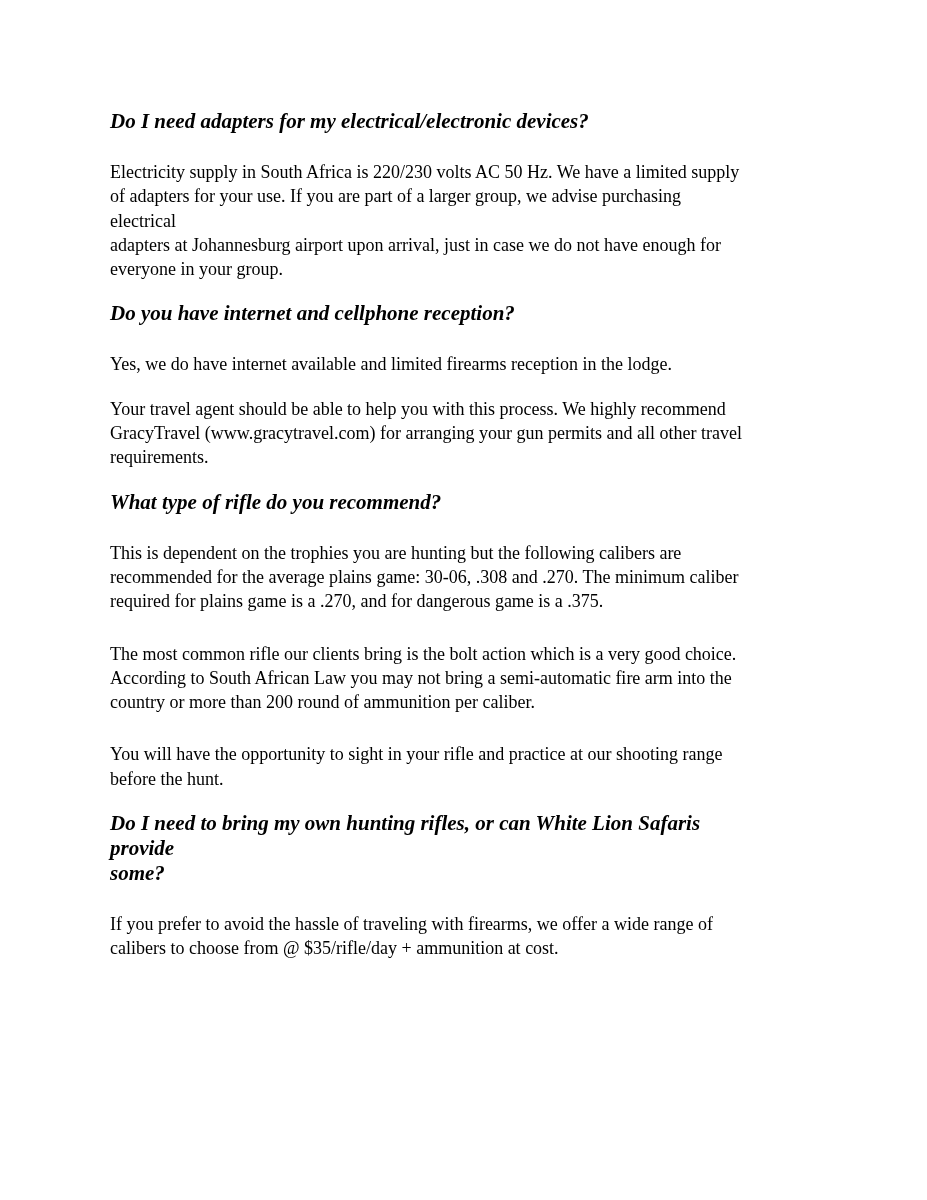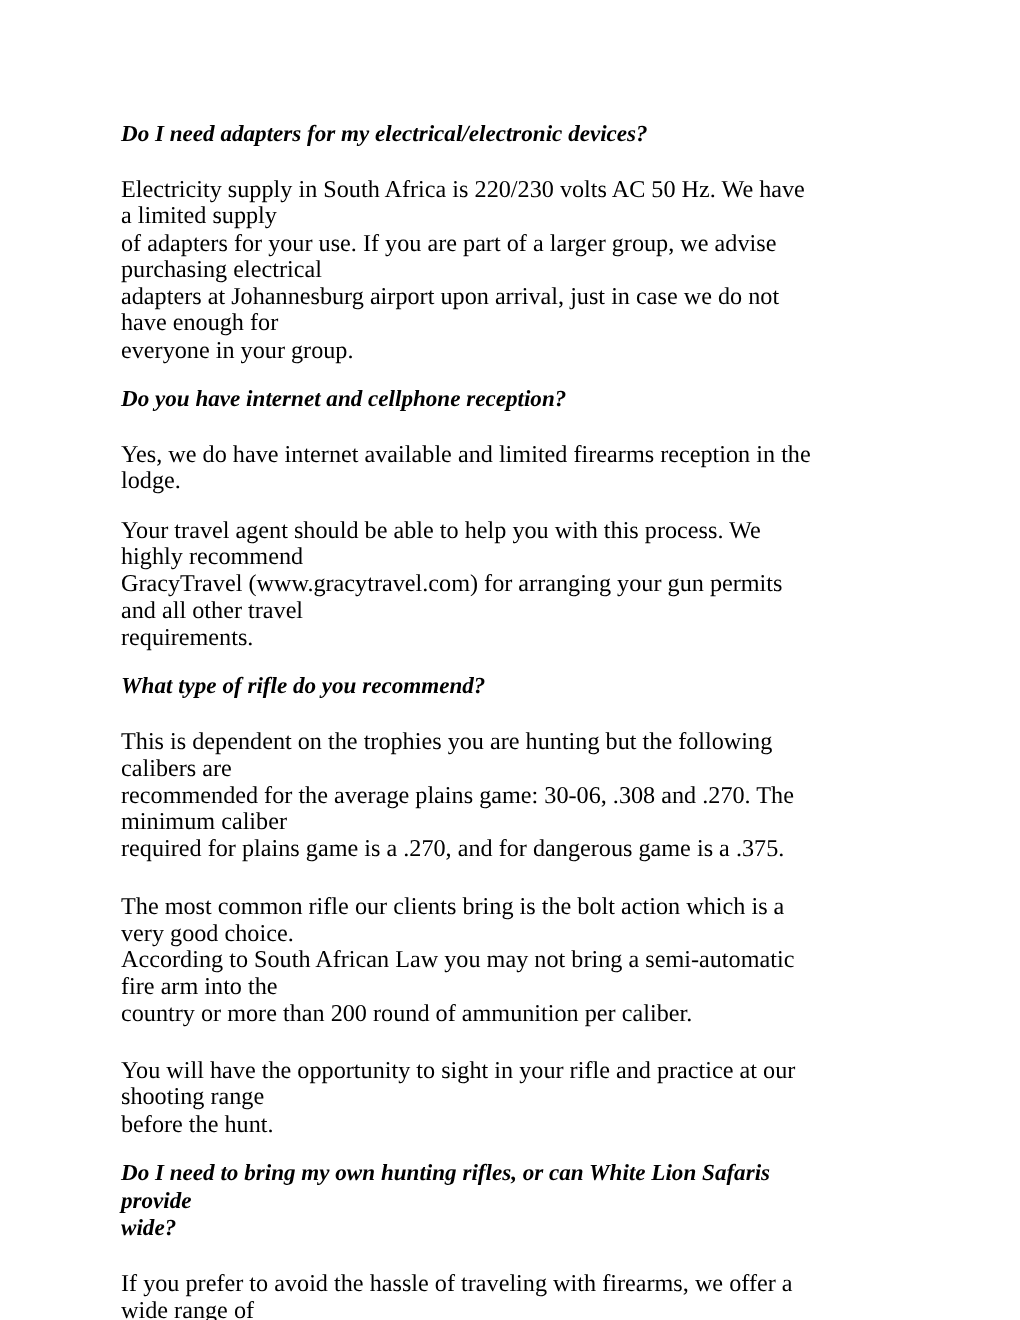--- a/index.html
+++ b/index.html
@@ -27,21 +27,21 @@
   .faq-question {
     font-size: 21px;
     line-height: 25px;
     font-weight: bold;
     font-style: italic;
     margin: 0 0 26px 0;
     white-space: pre-line;
     max-width: 790px;
   }
   .faq-answer {
-    font-size: 22px;
+    font-size: 18px;
     line-height: 24.3px;
     font-weight: normal;
     margin: 0 0 28px 0;
     white-space: pre-line;
     max-width: 790px;
   }
   .faq-answer:last-child {
     margin-bottom: 0;
   }
 </style>
@@ -76,18 +76,18 @@
 required for plains game is a .270, and for dangerous game is a .375.</p>
     <p class="faq-answer">The most common rifle our clients bring is the bolt action which is a very good choice.
 According to South African Law you may not bring a semi-automatic fire arm into the
 country or more than 200 round of ammunition per caliber.</p>
     <p class="faq-answer">You will have the opportunity to sight in your rifle and practice at our shooting range
 before the hunt.</p>
   </div>
 
   <div class="faq-section">
     <h2 class="faq-question">Do I need to bring my own hunting rifles, or can White Lion Safaris provide
-wide?</h2>
+some?</h2>
     <p class="faq-answer">If you prefer to avoid the hassle of traveling with firearms, we offer a wide range of
 calibers to choose from @ $35/rifle/day + ammunition at cost.</p>
   </div>
 
 </div>
 
 </body></html>

